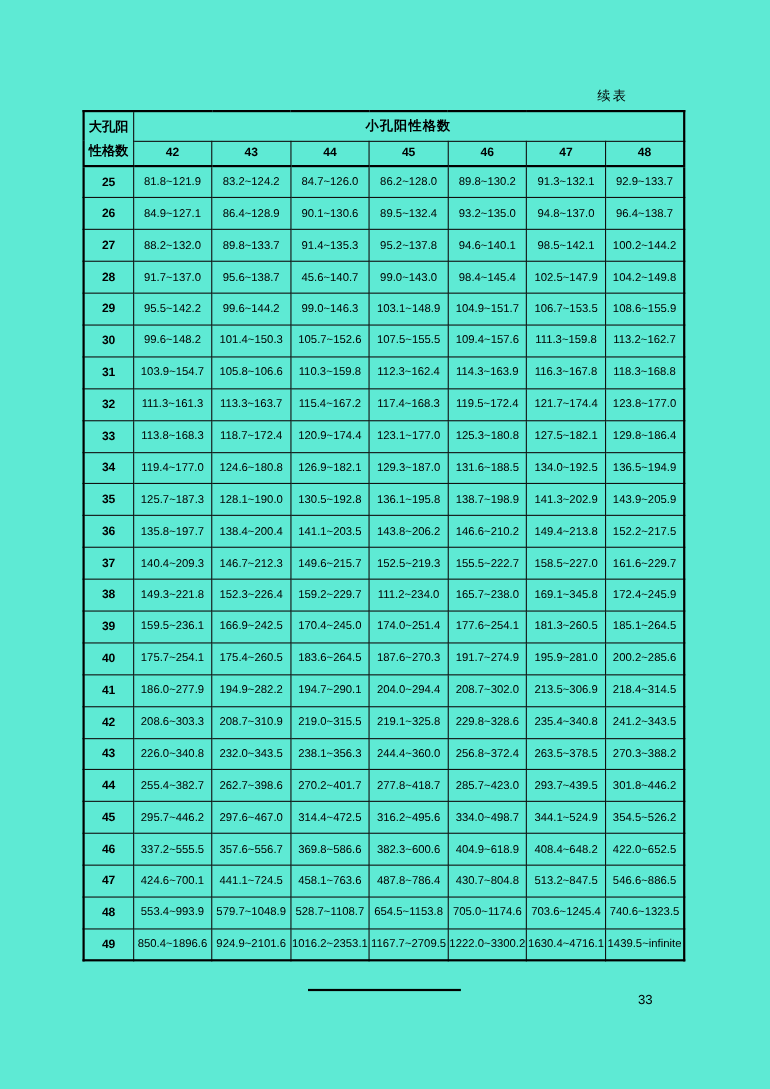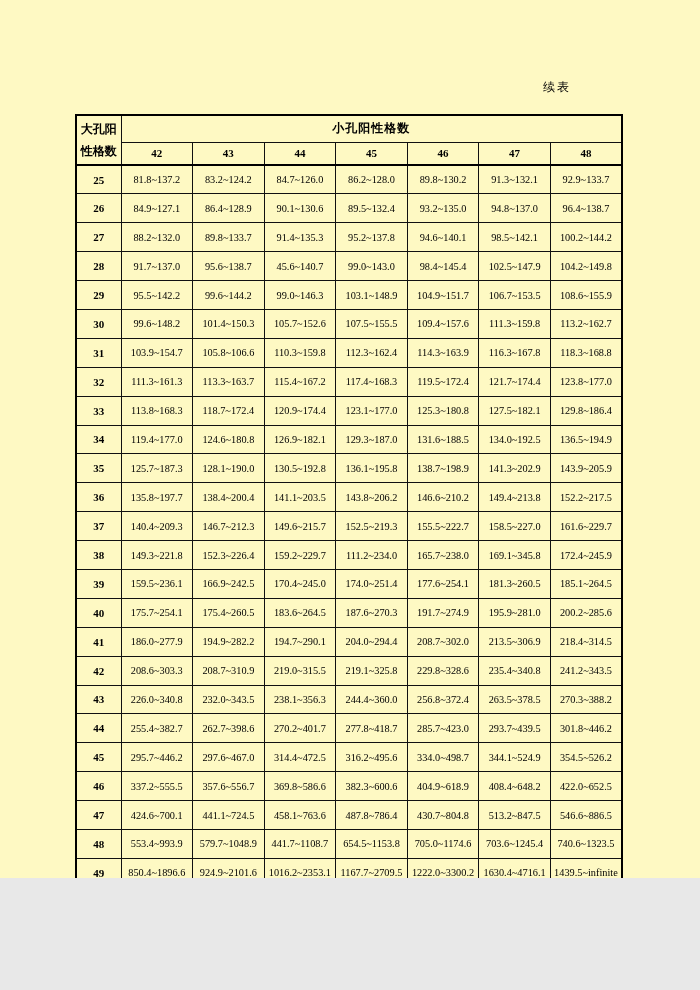--- a/index.html
+++ b/index.html
@@ -1,36 +1,36 @@
 <!DOCTYPE html>
 <html><head>
 <meta charset="utf-8">
 <style>
   * { box-sizing: border-box; }
   html, body { margin: 0; padding: 0; background: #e8e8e8; }
   .page {
     position: relative;
     width: 700px;
-    height: 878px;
+    height: 990px;
     margin: 0 auto;
-    background: #fef9c3;
+    background: #5eead4;
     color: #000000;
-    font-family: Liberation Serif, serif;
+    font-family: Liberation Sans, sans-serif;
     overflow: hidden;
   }
   .continued-label {
     position: absolute;
     top: 79px;
     left: 543px;
     font-size: 12px;
     letter-spacing: 2px;
   }
   table.datatable {
     position: absolute;
-    top: 114px;
+    top: 100px;
     left: 75px;
     width: 548px;
     border-collapse: collapse;
     table-layout: fixed;
     border: 2.5px solid #000;
   }
   table.datatable th, table.datatable td {
     border: 1px solid #111;
     text-align: center;
     vertical-align: middle;
@@ -114,21 +114,21 @@
         <th>44</th>
         <th>45</th>
         <th>46</th>
         <th>47</th>
         <th>48</th>
       </tr>
     </thead>
     <tbody>
         <tr>
           <th>25</th>
-          <td>81.8~137.2</td>
+          <td>81.8~121.9</td>
           <td>83.2~124.2</td>
           <td>84.7~126.0</td>
           <td>86.2~128.0</td>
           <td>89.8~130.2</td>
           <td>91.3~132.1</td>
           <td>92.9~133.7</td>
         </tr>
         <tr>
           <th>26</th>
           <td>84.9~127.1</td>
@@ -346,21 +346,21 @@
           <td>458.1~763.6</td>
           <td>487.8~786.4</td>
           <td>430.7~804.8</td>
           <td>513.2~847.5</td>
           <td>546.6~886.5</td>
         </tr>
         <tr>
           <th>48</th>
           <td>553.4~993.9</td>
           <td>579.7~1048.9</td>
-          <td>441.7~1108.7</td>
+          <td>528.7~1108.7</td>
           <td>654.5~1153.8</td>
           <td>705.0~1174.6</td>
           <td>703.6~1245.4</td>
           <td>740.6~1323.5</td>
         </tr>
         <tr>
           <th>49</th>
           <td>850.4~1896.6</td>
           <td>924.9~2101.6</td>
           <td>1016.2~2353.1</td>

